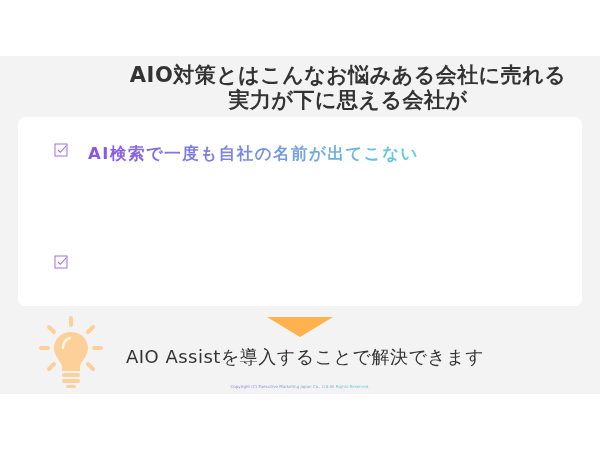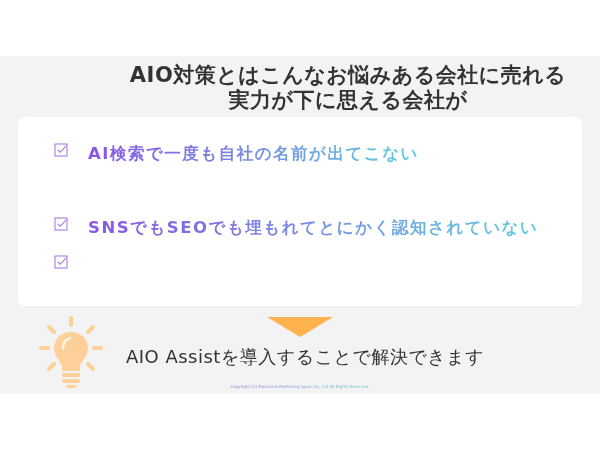--- a/index.html
+++ b/index.html
@@ -58,27 +58,20 @@
   </div>
 
   <div class="card">
     <div class="item" style="top:26px">
       <svg class="check" viewBox="0 0 14 14">
         <rect x="1" y="1" width="12" height="12" fill="none" stroke="#9d72e0" stroke-width="1"></rect>
         <path d="M4 7 L6.3 9.3 L12.5 2.5" fill="none" stroke="#9d72e0" stroke-width="1.1"></path>
       </svg>
       <span class="item-text">AI検索で一度も自社の名前が出てこない</span>
     </div>
-    <div class="item" style="top:100px">
-      <svg class="check" viewBox="0 0 14 14">
-        <rect x="1" y="1" width="12" height="12" fill="none" stroke="#9d72e0" stroke-width="1"></rect>
-        <path d="M4 7 L6.3 9.3 L12.5 2.5" fill="none" stroke="#9d72e0" stroke-width="1.1"></path>
-      </svg>
-      <span class="item-text">SNSでもSEOでも埋もれてとにかく認知されていない</span>
-    </div>
     <div class="item" style="top:138px">
       <svg class="check" viewBox="0 0 14 14">
         <rect x="1" y="1" width="12" height="12" fill="none" stroke="#9d72e0" stroke-width="1"></rect>
         <path d="M4 7 L6.3 9.3 L12.5 2.5" fill="none" stroke="#9d72e0" stroke-width="1.1"></path>
       </svg>
     </div>
   </div>
 
   <svg class="bulb" viewBox="0 0 66 76">
     <g stroke="#fdd09a" stroke-width="4" stroke-linecap="round">

